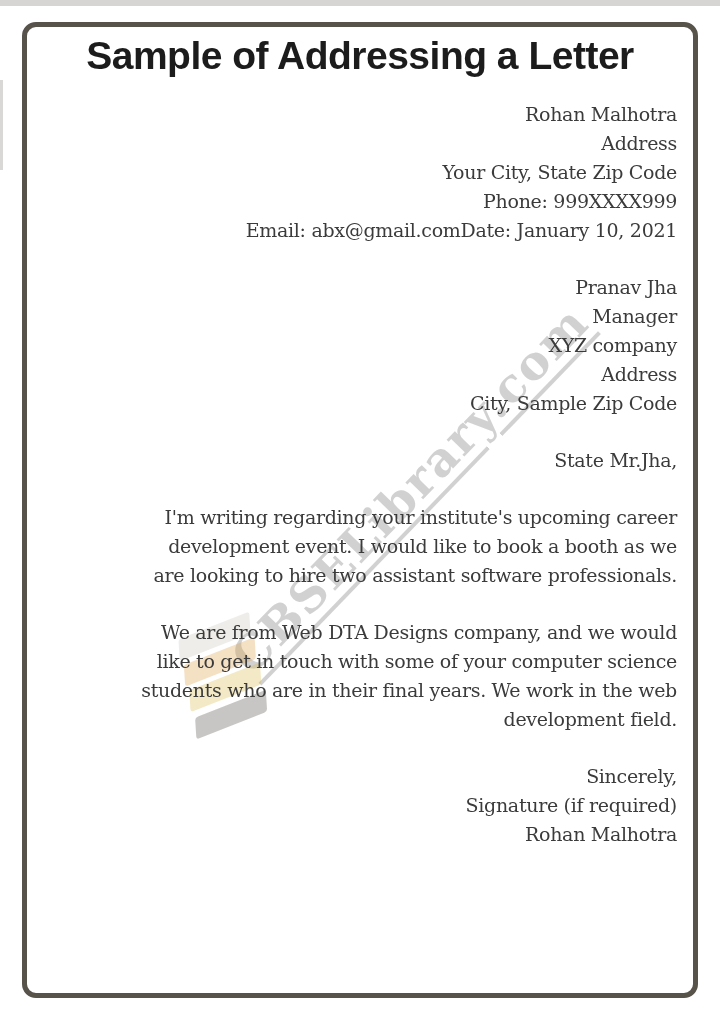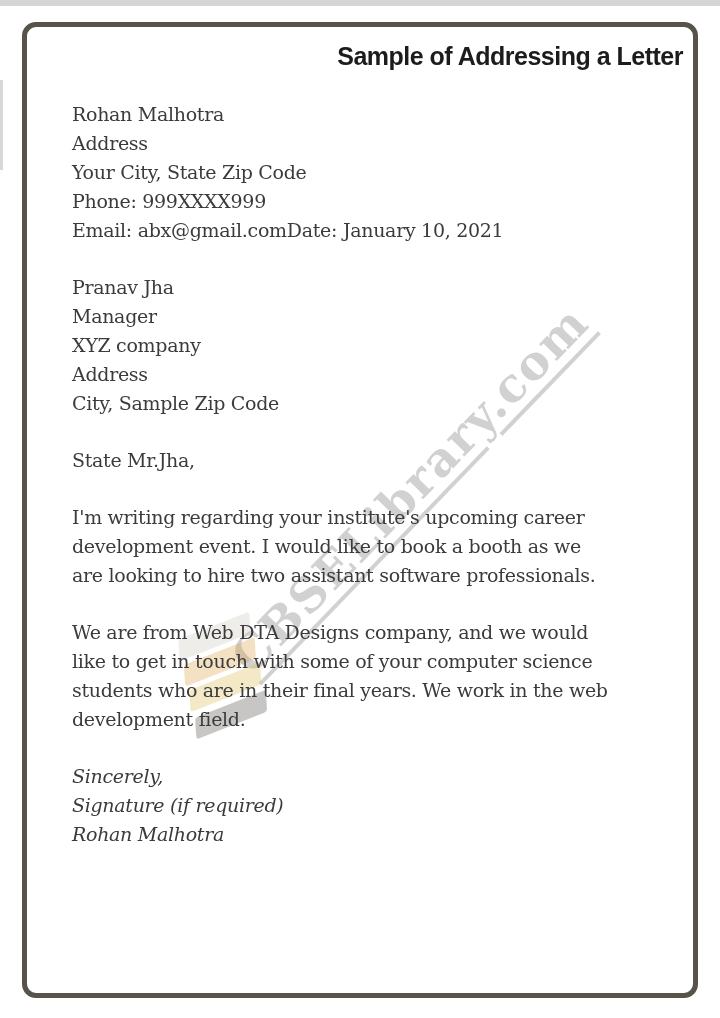--- a/index.html
+++ b/index.html
@@ -34,47 +34,47 @@
     height: 976px;
     box-sizing: border-box;
     border: 5px solid #57524a;
     border-radius: 14px;
     background: transparent;
   }
   .letter-title {
     position: relative;
     z-index: 3;
     margin: 8px 10px 16px 10px;
-    text-align: right;
+    text-align: center;
     font-family: "Liberation Sans", sans-serif;
     font-weight: 700;
-    font-size: 25px;
+    font-size: 39px;
     line-height: 42px;
     letter-spacing: -0.5px;
     color: #1c1c1c;
   }
   .content {
     position: relative;
     z-index: 3;
     padding: 0 16px 0 45px;
     color: #3b3b3b;
     font-size: 19px;
     line-height: 29px;
     letter-spacing: -0.3px;
+    text-align: right;
   }
   .block {
     margin: 0 0 28px 0;
     white-space: pre-line;
   }
   .first-block {
     margin-top: 23px;
   }
   .last-block {
     margin-bottom: 0;
-    font-style: italic;
   }
   
   .watermark {
     position: absolute;
     z-index: 1;
     left: 170px;
     top: 472px;
     width: 460px;
     text-align: center;
     transform: rotate(-46deg);

